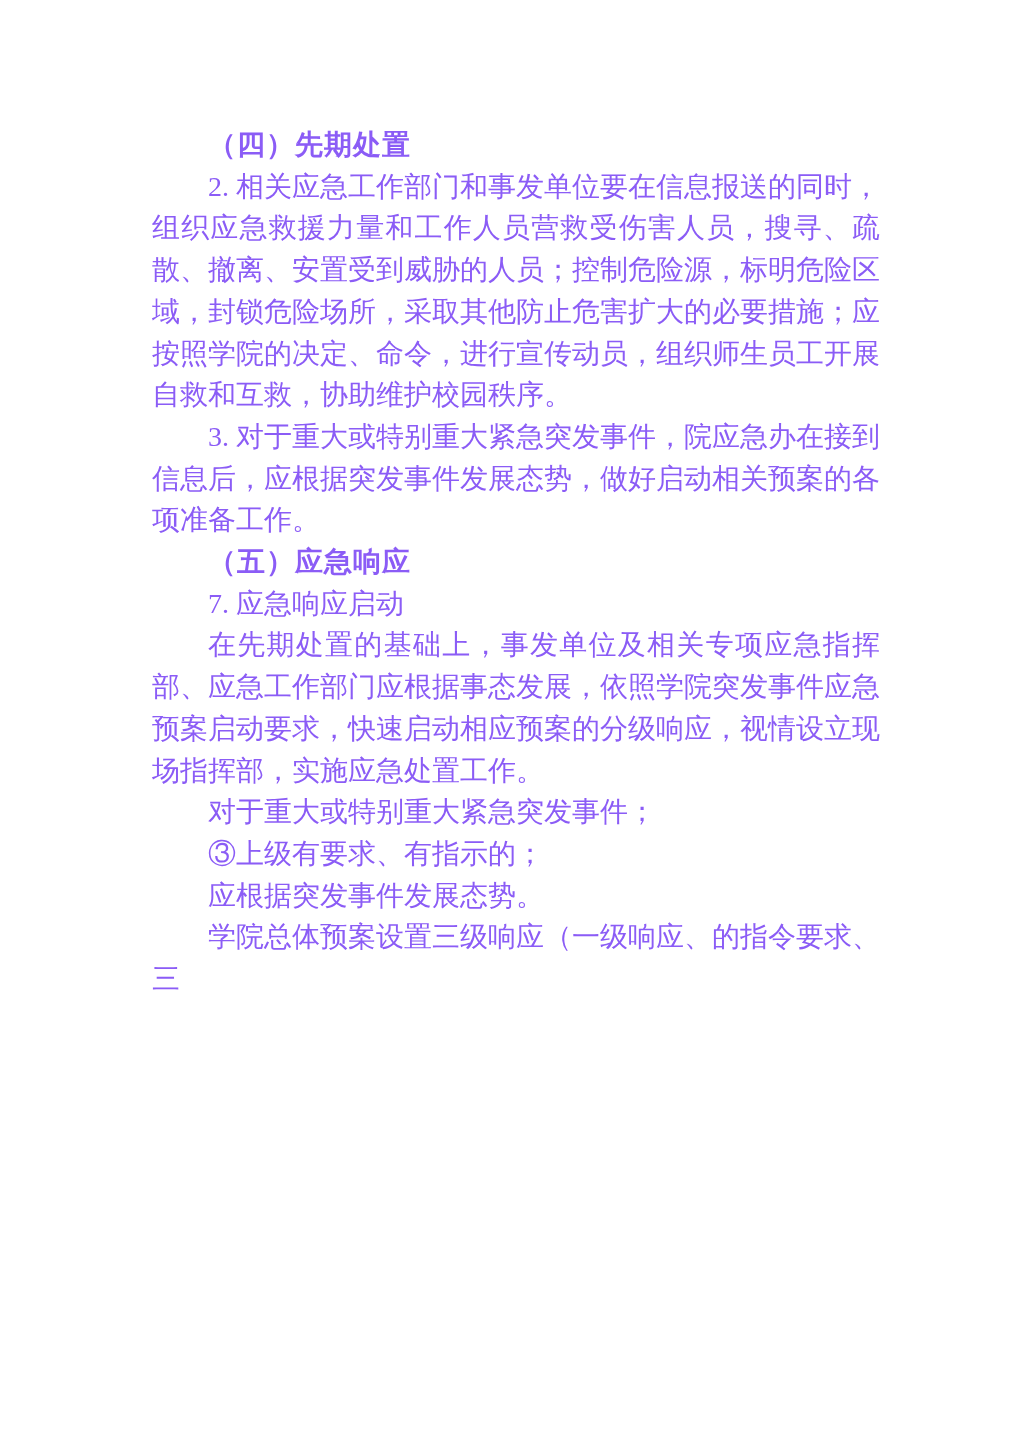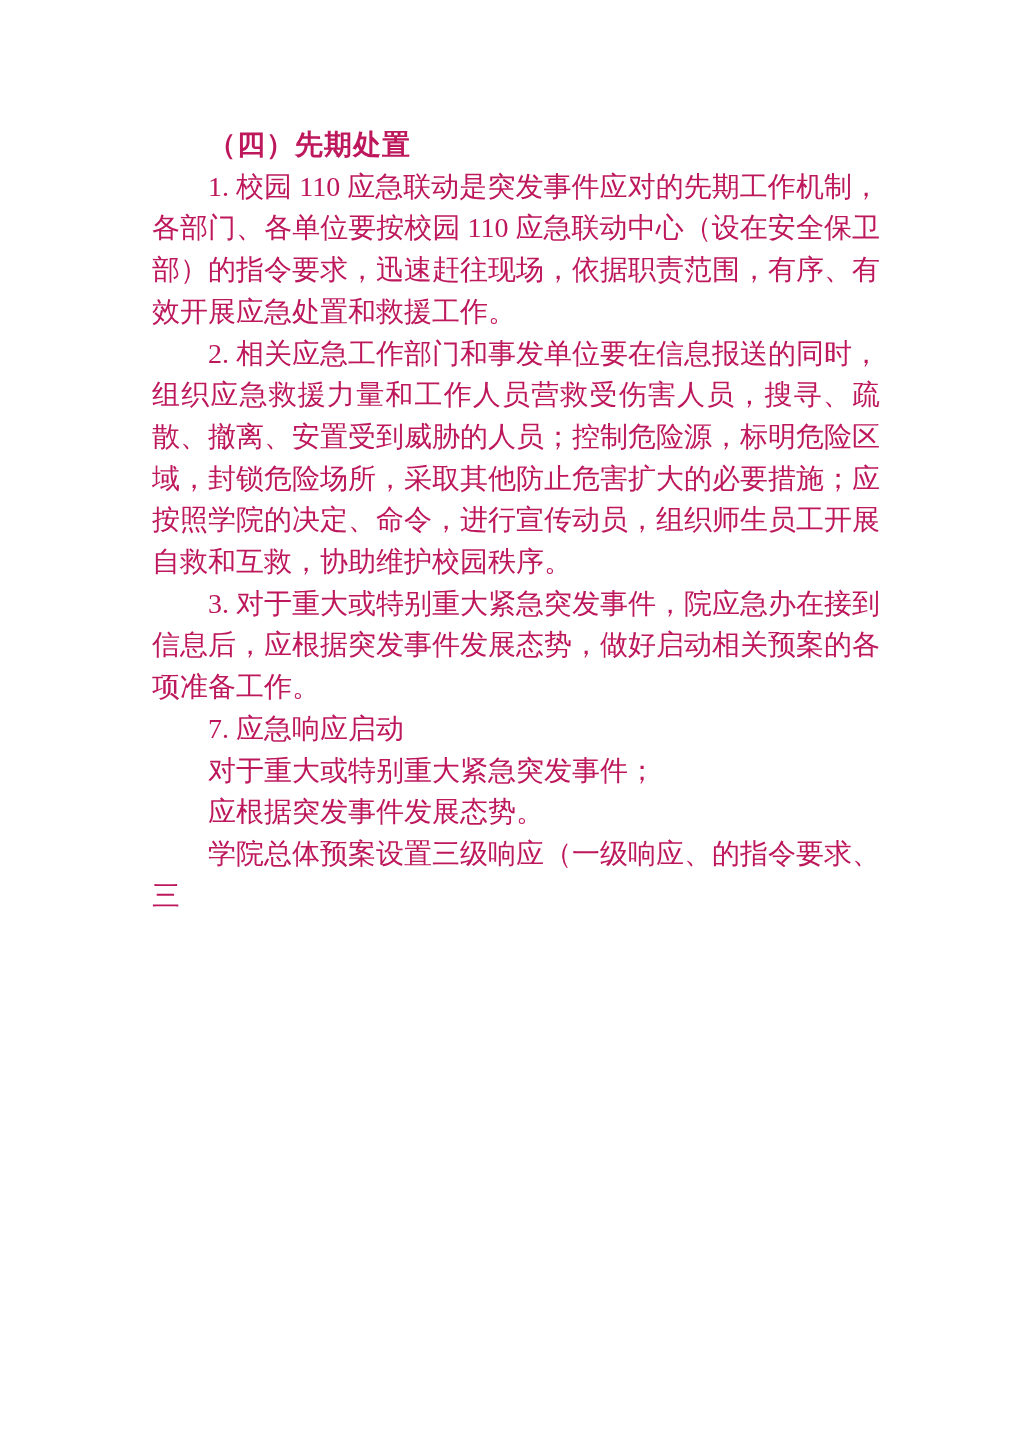--- a/index.html
+++ b/index.html
@@ -13,21 +13,21 @@
     height: 1448px;
     background: #ffffff;
     overflow: hidden;
     font-family: "Liberation Serif", "DejaVu Serif", serif;
   }
   .doc-content {
     position: absolute;
     left: 152px;
     top: 124px;
     width: 728px;
-    color: #be185d;
+    color: #8b5cf6;
     font-size: 28px;
     line-height: 41.7px;
     text-align: justify;
     text-justify: inter-character;
   }
   .doc-content p {
     margin: 0;
     padding: 0;
     text-indent: 2em;
     word-break: break-all;
@@ -39,21 +39,23 @@
     letter-spacing: 1px;
     text-align: left;
   }
 </style>
 </head>
 <body>
 
 <div class="page">
   <div class="doc-content">
     <p class="heading">（四）先期处置</p>
-    <p>1. 校园 110 应急联动是突发事件应对的先期工作机制，各部门、各单位要按校园 110 应急联动中心（设在安全保卫部）的指令要求，迅速赶往现场，依据职责范围，有序、有效开展应急处置和救援工作。</p>
     <p>2. 相关应急工作部门和事发单位要在信息报送的同时，组织应急救援力量和工作人员营救受伤害人员，搜寻、疏散、撤离、安置受到威胁的人员；控制危险源，标明危险区域，封锁危险场所，采取其他防止危害扩大的必要措施；应按照学院的决定、命令，进行宣传动员，组织师生员工开展自救和互救，协助维护校园秩序。</p>
     <p>3. 对于重大或特别重大紧急突发事件，院应急办在接到信息后，应根据突发事件发展态势，做好启动相关预案的各项准备工作。</p>
+    <p class="heading">（五）应急响应</p>
     <p>7. 应急响应启动</p>
+    <p>在先期处置的基础上，事发单位及相关专项应急指挥部、应急工作部门应根据事态发展，依照学院突发事件应急预案启动要求，快速启动相应预案的分级响应，视情设立现场指挥部，实施应急处置工作。</p>
     <p>对于重大或特别重大紧急突发事件；</p>
+    <p>③上级有要求、有指示的；</p>
     <p>应根据突发事件发展态势。</p>
     <p>学院总体预案设置三级响应（一级响应、的指令要求、三</p>
   </div>
 </div>
 
 </body></html>

